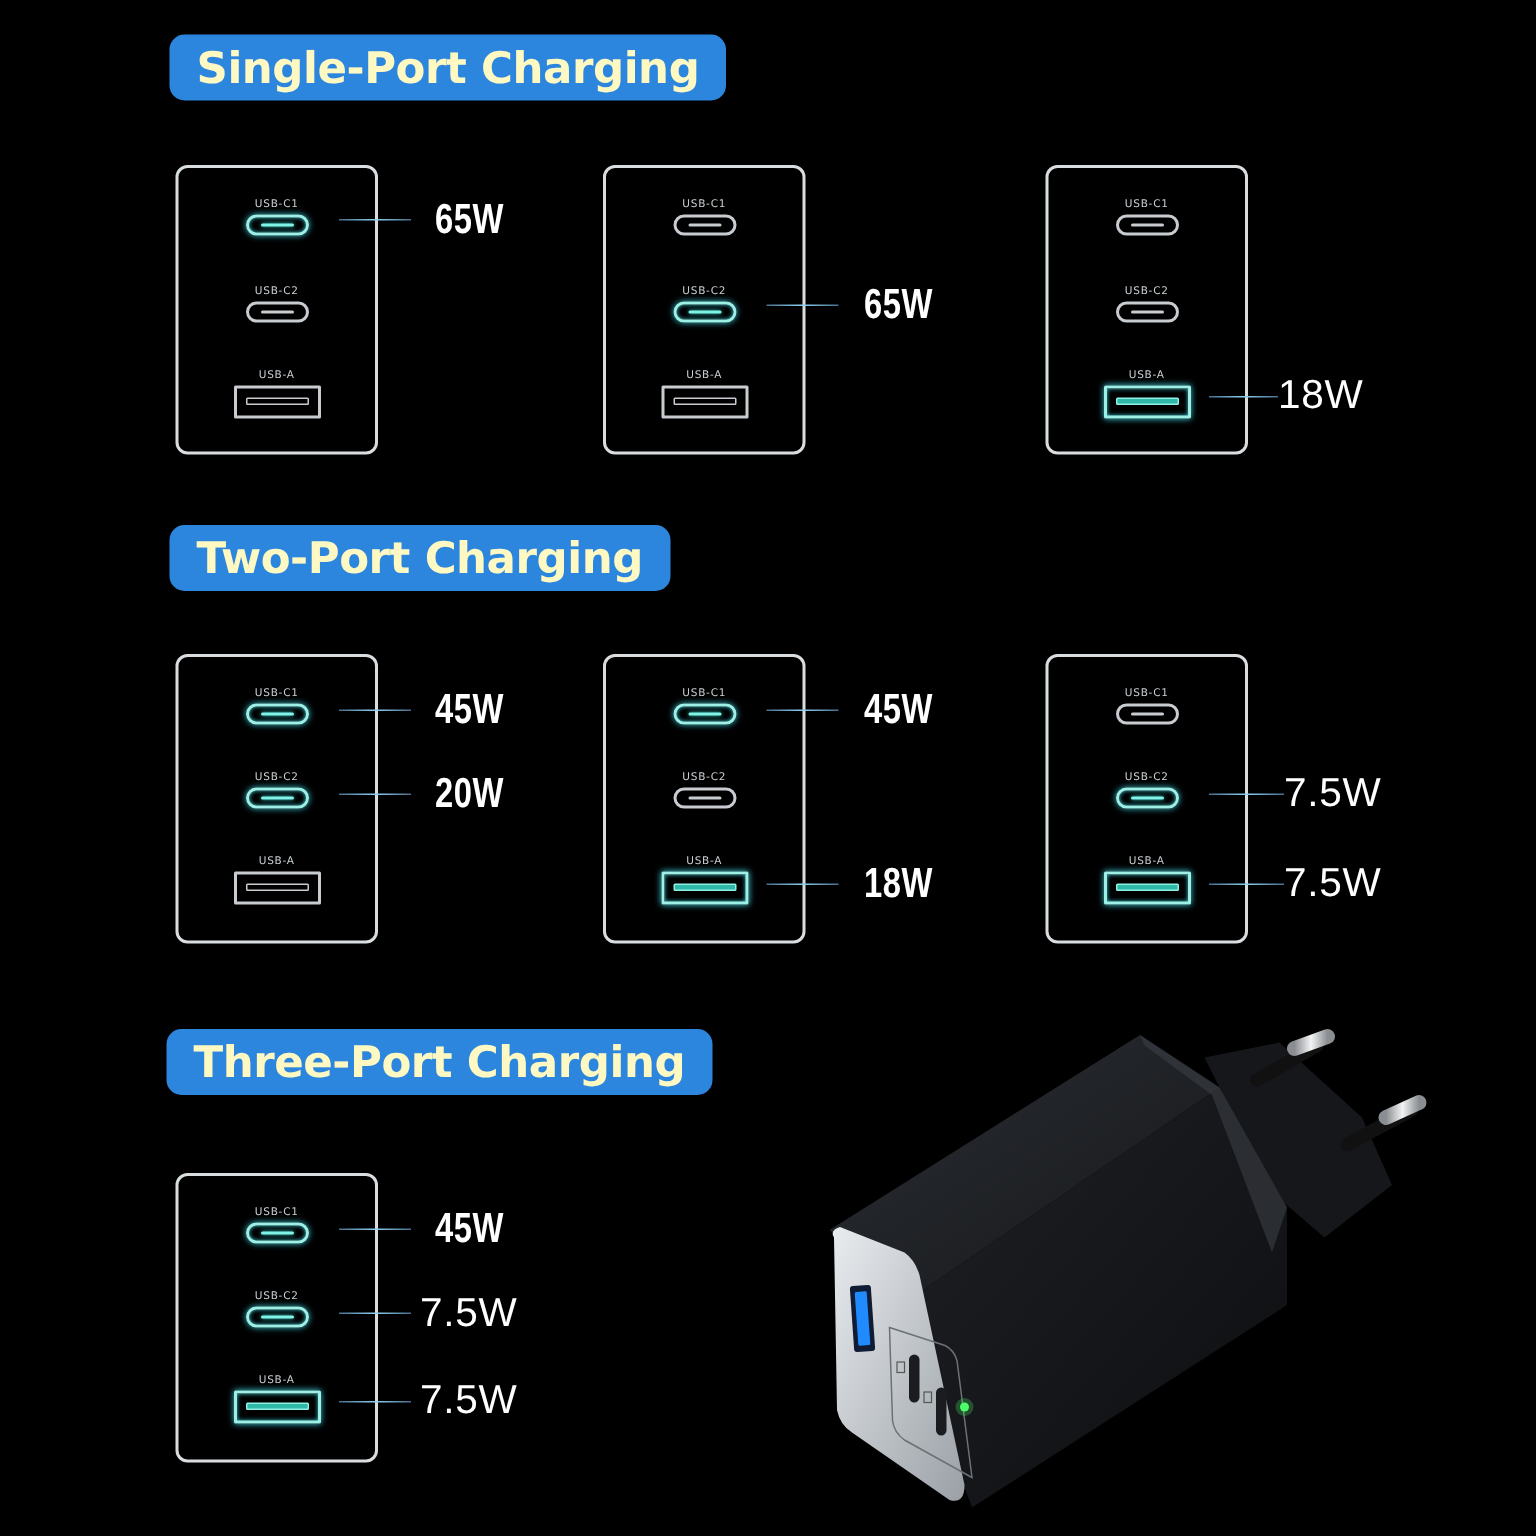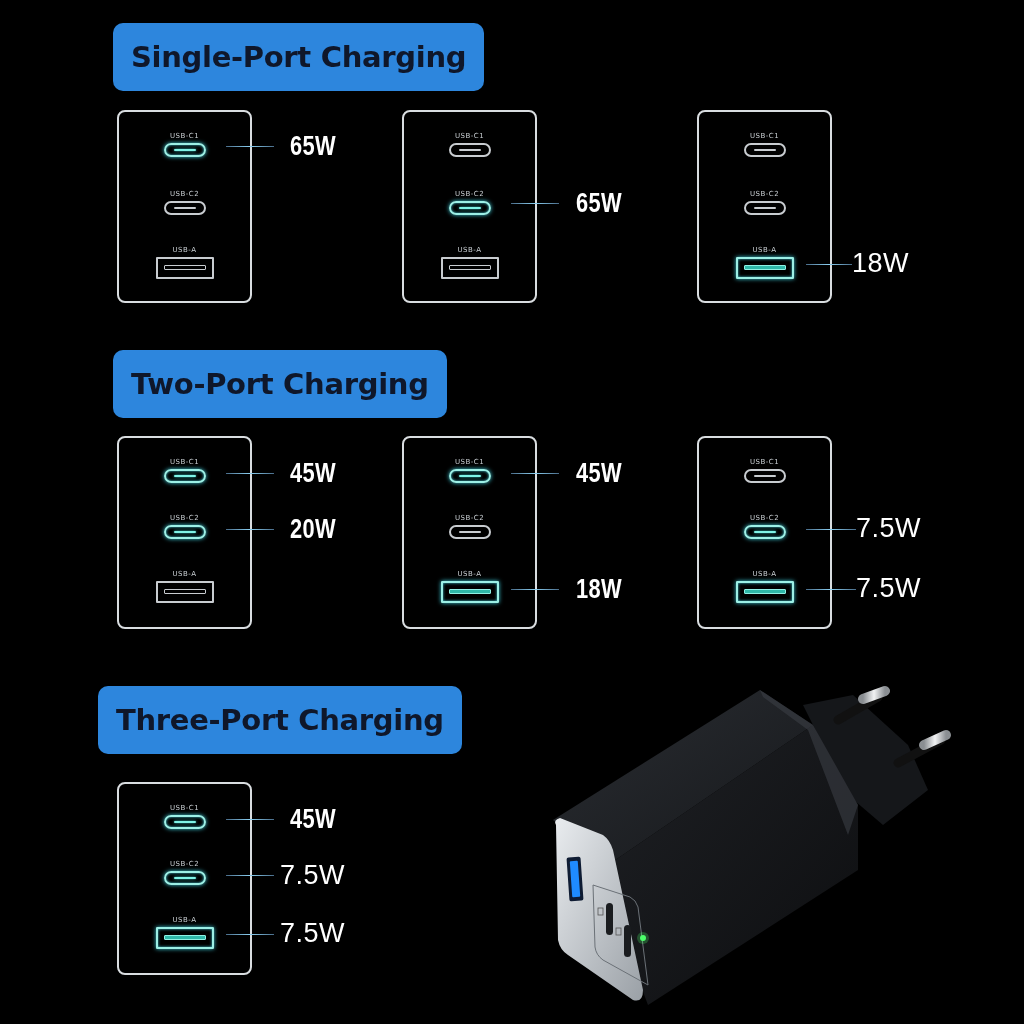--- a/index.html
+++ b/index.html
@@ -2,22 +2,22 @@
 <html><head>
 <meta charset="utf-8">
 <style>
   html, body { margin:0; padding:0; }
   body {
     width:1024px; height:1024px; background:#000; position:relative; overflow:hidden;
     font-family: "DejaVu Sans", sans-serif; color:#fff;
   }
   .section-badge {
     position:absolute; background:#2d86dd; border-radius:10px;
-    color:#0f172a; font-family:"DejaVu Sans", sans-serif; font-weight:bold;
-    font-size:29px; line-height:44px; padding:12px 18px; white-space:nowrap;
+    color:#fef9c3; font-family:"DejaVu Sans", sans-serif; font-weight:bold;
+    font-size:29px; line-height:44px; padding:0 18px; white-space:nowrap;
     letter-spacing:-0.3px;
   }
   .port-card {
     position:absolute; width:135px; height:193px;
     border:2px solid #d9dde0; border-radius:8px; box-sizing:border-box;
     background:#000;
   }
   .port {
     position:absolute; left:0; width:100%;
   }
@@ -59,21 +59,21 @@
   }
 
   
   .charger { position:absolute; left:548px; top:685px; width:410px; height:325px; }
 </style>
 </head>
 <body>
 
 <div class="section-badge" style="left:113px; top:23px;">Single-Port Charging</div>
 <div class="section-badge" style="left:113px; top:350px;">Two-Port Charging</div>
-<div class="section-badge" style="left:98px; top:686px;">Three-Port Charging</div>
+<div class="section-badge" style="left:111px; top:686px;">Three-Port Charging</div>
 
 <div class="port-card" style="left:117px; top:110px;">
   <div class="port active" style="top:20px;">
     <div class="port-label">USB-C1</div>
     <div class="usbc"></div>
   </div>
   <div class="port" style="top:78px;">
     <div class="port-label">USB-C2</div>
     <div class="usbc"></div>
   </div>

